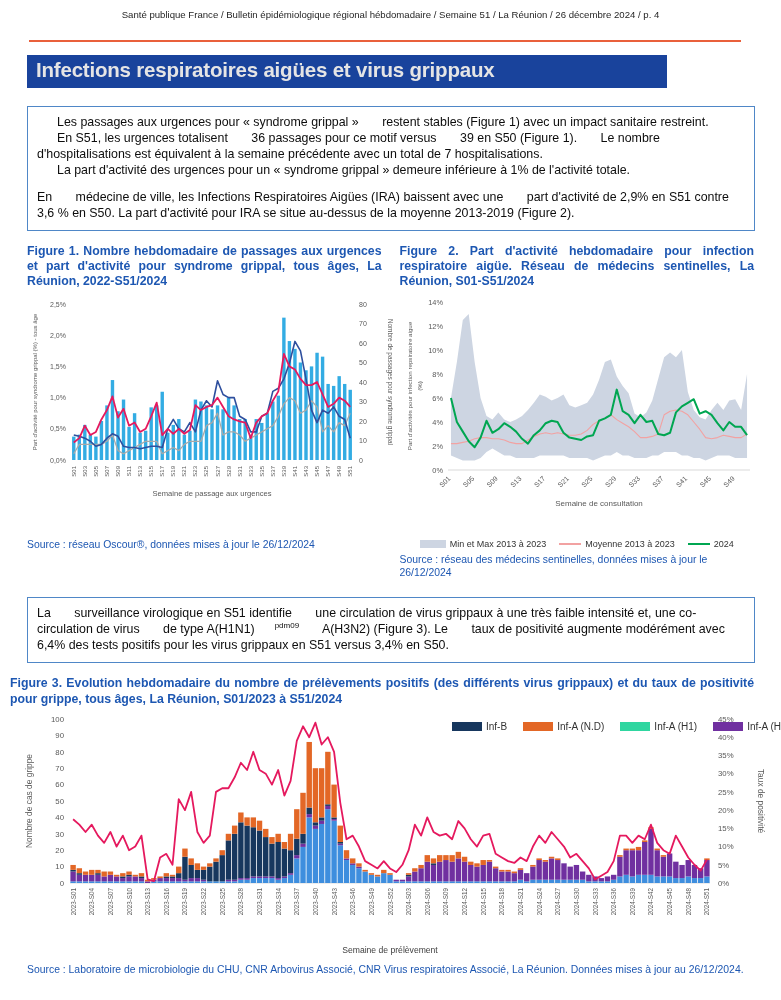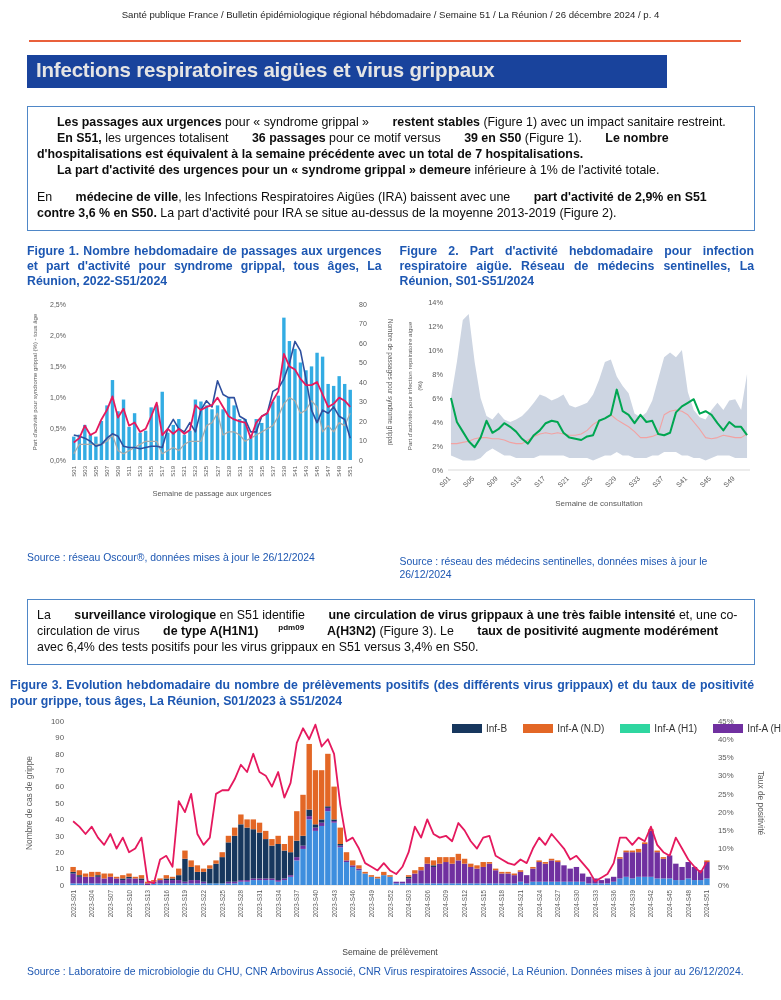--- a/index.html
+++ b/index.html
@@ -4,35 +4,35 @@
 <style>
   html,body{margin:0;padding:0;background:#fff;}
   body{width:781px;height:1000px;font-family:"Liberation Sans",sans-serif;color:#111;overflow:hidden;}
   .page{position:relative;width:781px;height:972px;}
   .doc-header{padding-top:9px;text-align:center;font-size:9.6px;color:#262626;}
   .rule{height:0;border-top:2px solid #E9603B;margin:20px 40px 0 29px;}
   .banner{margin:13px 0 0 27px;width:622px;background:#19439C;color:#e5e5e5;font-weight:bold;font-size:20.5px;padding:3px 9px 6px 9px;letter-spacing:-0.2px;}
   .box{margin:18px 26px 0 27px;border:1px solid #4F87C7;padding:4px 9px 6px 9px;font-size:12.4px;line-height:1.3;color:#0d0d0d;}
   .box p{margin:3px 0 3px 0;}
   .box p + p{margin-top:10px;}
-  .b{font-weight:bold;padding-left:20px;}
+  .b{font-weight:normal;padding-left:20px;}
   sup{font-size:8px;}
   .figrow{display:flex;gap:18px;margin:13px 27px 0 27px;}
   .figcol{flex:1;min-width:0;}
   .figcap{color:#1D57B2;font-weight:bold;font-size:12.3px;line-height:1.25;text-align:justify;}
   .chartbox{margin-top:4px;}
   .legend-row{display:flex;justify-content:center;gap:13px;font-size:9px;color:#333;align-items:center;margin-top:1px;}
   .leg-item{display:flex;align-items:center;gap:4px;white-space:nowrap;}
   .sw{display:inline-block;flex:0 0 auto;}
   .sw-bar{width:22px;height:5px;}
   .sw-line{width:22px;height:2.4px;}
   .sw-band{width:26px;height:8px;}
   .sw-bar3{width:30px;height:9px;}
   .sw-line3{width:30px;height:2.4px;}
-  .source{color:#1D57B2;font-size:10.4px;margin-top:17px;line-height:1.25;}
+  .source{color:#1D57B2;font-size:10.4px;margin-top:4px;line-height:1.25;}
   .fig3cap{margin:13px 27px 0 10px;}
   .fig3wrap{position:relative;margin:4px 10px 0 20px;}
   .fig3-legend{position:absolute;left:432px;top:10px;display:flex;flex-direction:row;gap:16px;font-size:10px;color:#333;}
   .fig3-src{margin:2px 27px 0 27px;}
   svg text{font-family:"Liberation Sans",sans-serif;}
 </style>
 </head>
 <body>
 
 <div class="page">
@@ -187,20 +187,34 @@
             <text x="216.76470588235296" y="185" font-size="7" fill="#595959" text-anchor="end" transform="rotate(-45 216.76470588235296 185)">S29</text>
             <text x="240.45098039215688" y="185" font-size="7" fill="#595959" text-anchor="end" transform="rotate(-45 240.45098039215688 185)">S33</text>
             <text x="264.1372549019608" y="185" font-size="7" fill="#595959" text-anchor="end" transform="rotate(-45 264.1372549019608 185)">S37</text>
             <text x="287.82352941176475" y="185" font-size="7" fill="#595959" text-anchor="end" transform="rotate(-45 287.82352941176475 185)">S41</text>
             <text x="311.5098039215686" y="185" font-size="7" fill="#595959" text-anchor="end" transform="rotate(-45 311.5098039215686 185)">S45</text>
             <text x="335.19607843137254" y="185" font-size="7" fill="#595959" text-anchor="end" transform="rotate(-45 335.19607843137254 185)">S49</text>
             <text x="12" y="92" font-size="6.2" fill="#595959" text-anchor="middle" transform="rotate(-90 12 92)">Part d'activités pour  infection repsiratoire aigue</text>
             <text x="22" y="92" font-size="6.2" fill="#595959" text-anchor="middle" transform="rotate(-90 22 92)">(%)</text>
             <text x="199" y="212" font-size="8" fill="#595959" text-anchor="middle">Semaine de consultation</text>
           </svg>
+        <div class="legend-row">
+          <span class="leg-item">
+              <i class="sw sw-band" style="background: rgb(205, 213, 226);"></i>
+              <span>Min et Max 2013 à 2023</span>
+            </span>
+          <span class="leg-item">
+              <i class="sw sw-line" style="background: rgb(242, 162, 162);"></i>
+              <span>Moyenne 2013 à 2023</span>
+            </span>
+          <span class="leg-item">
+              <i class="sw sw-line" style="background: rgb(0, 166, 81);"></i>
+              <span>2024</span>
+            </span>
+        </div>
       </div>
       <div class="source">Source : réseau des médecins sentinelles, données mises à jour le 26/12/2024</div>
     </div>
 
   </div>
 
   <div class="box">
     <p><span>La </span><span class="b">surveillance virologique </span><span>en S51 identifie </span><span class="b">une circulation de virus grippaux à une très faible intensité </span><span>et, une co-circulation de virus </span><span class="b">de type A(H1N1)</span><sup class="b">pdm09</sup><span class="b"> A(H3N2) </span><span>(Figure 3). Le </span><span class="b">taux de positivité augmente modérément </span><span>avec 6,4% des tests positifs pour les virus grippaux en S51 versus 3,4% en S50.</span></p>
   </div>
 

